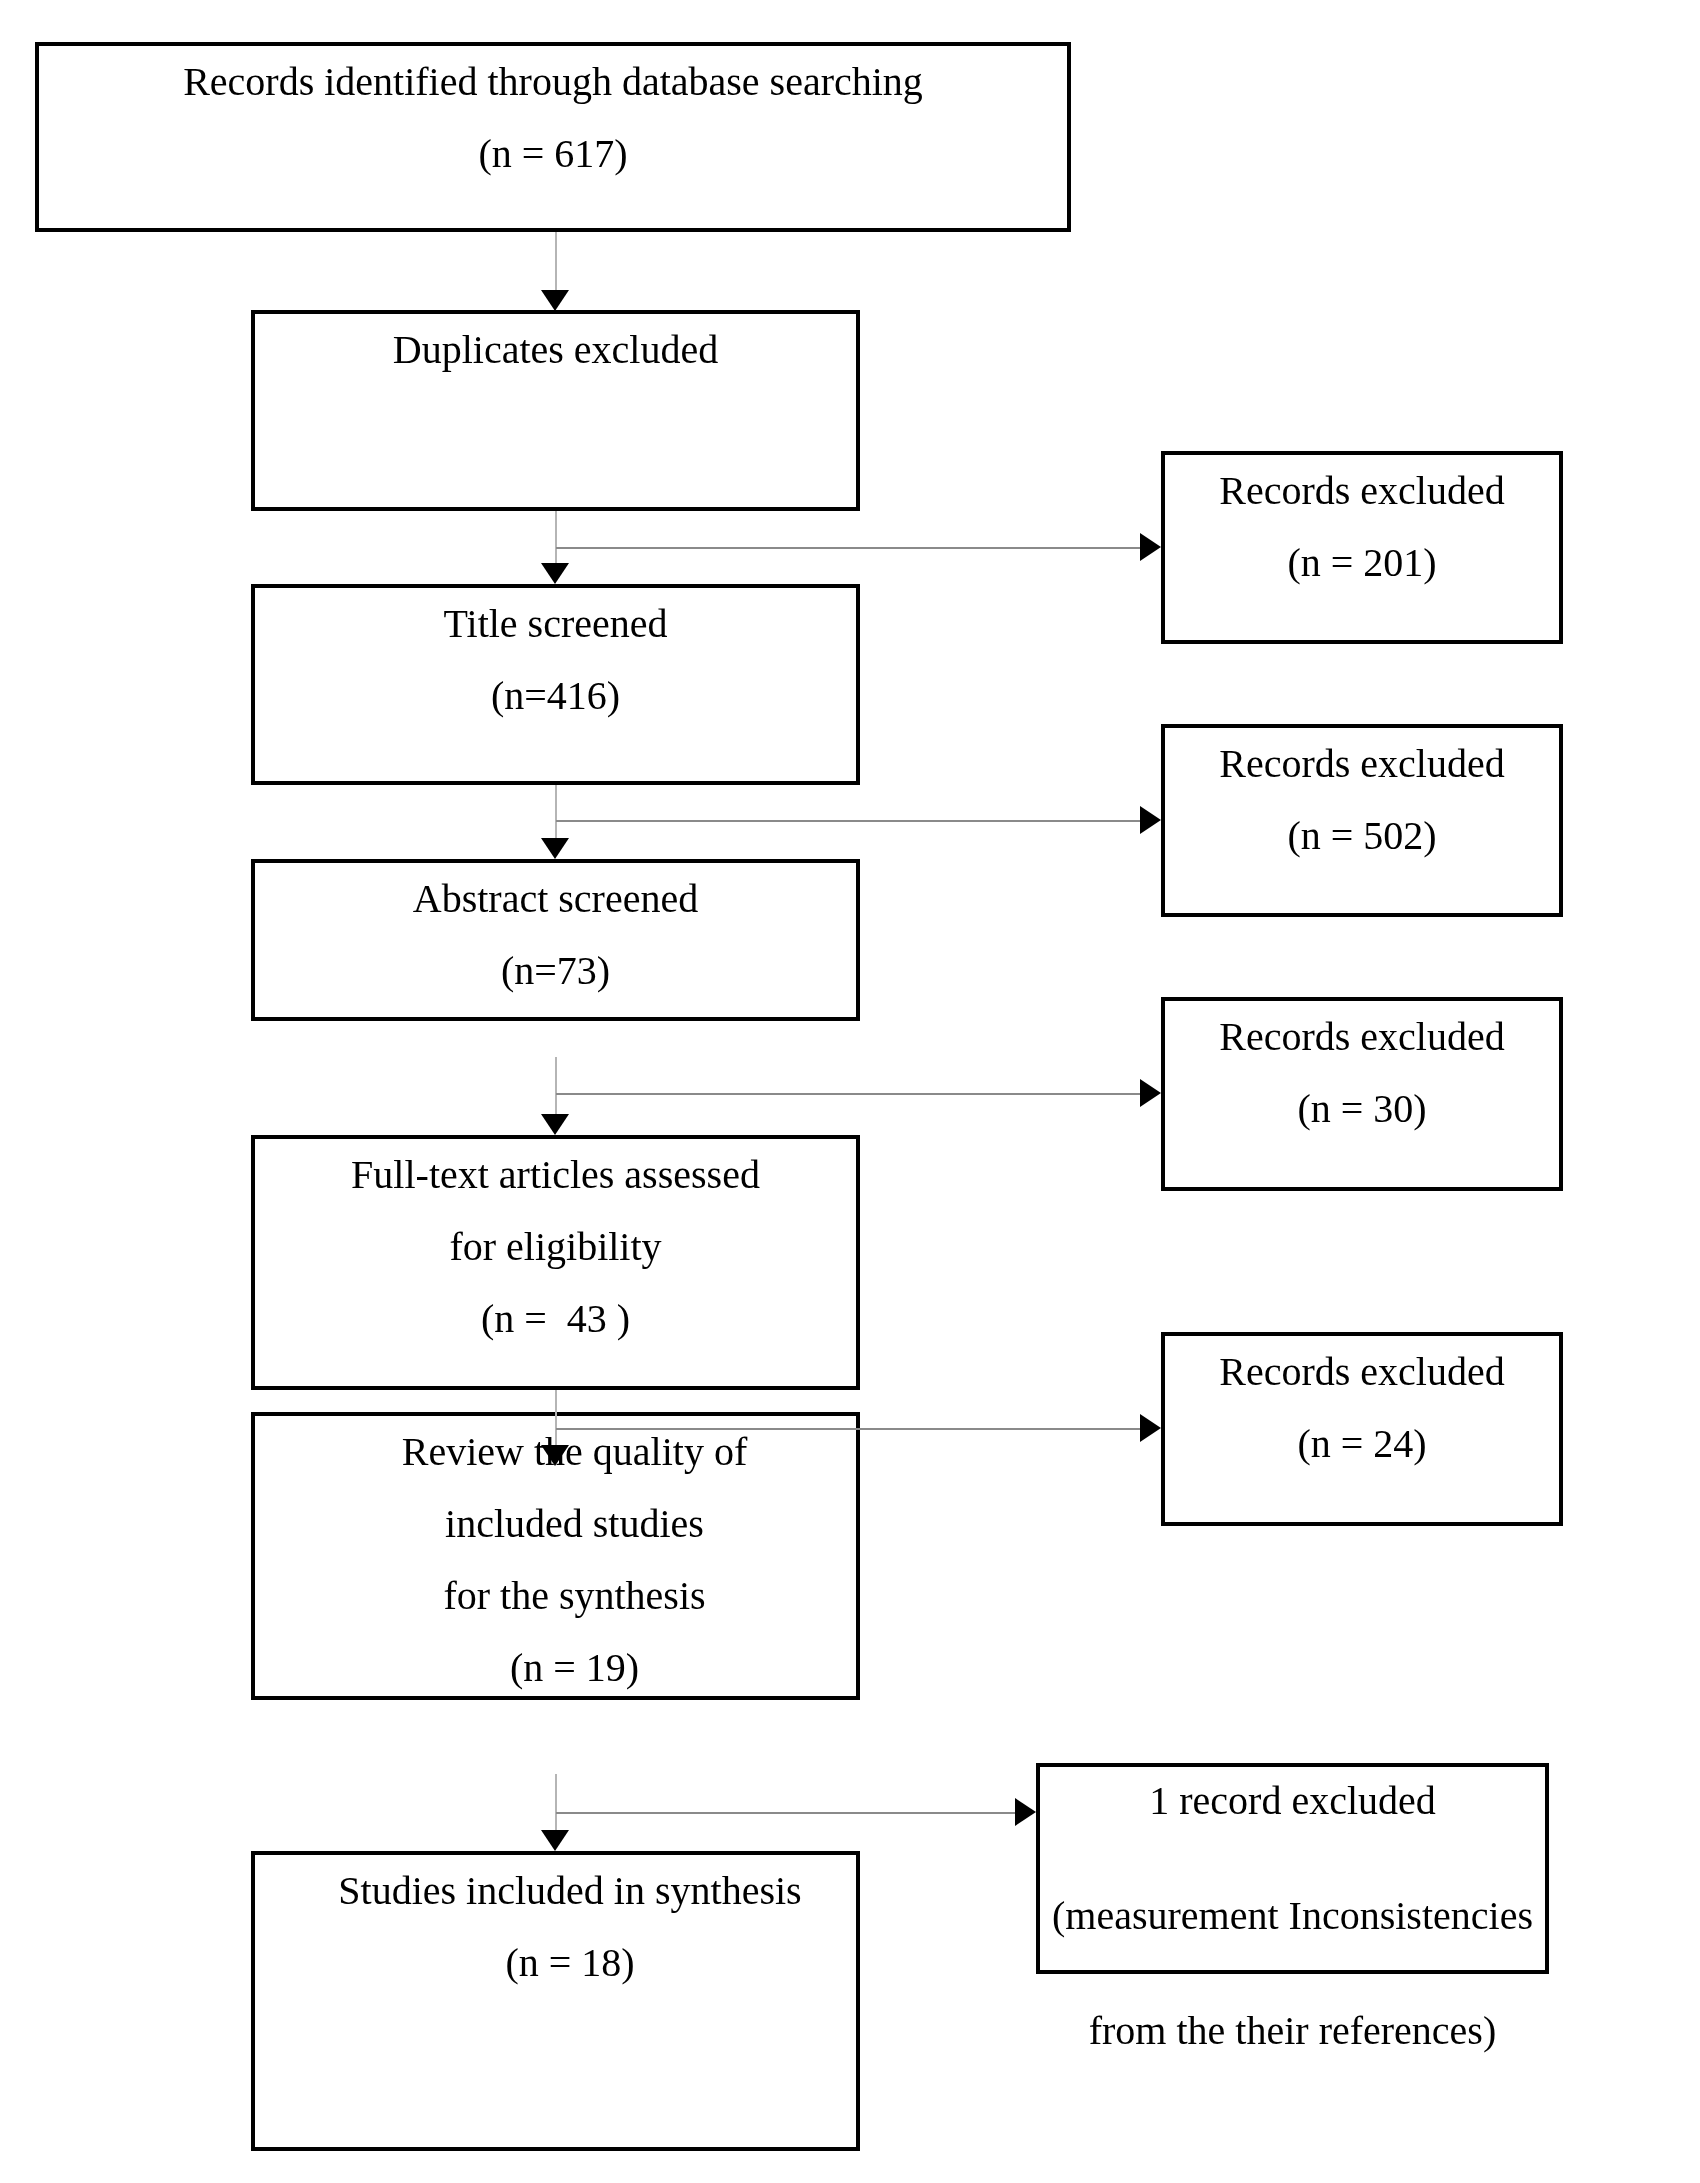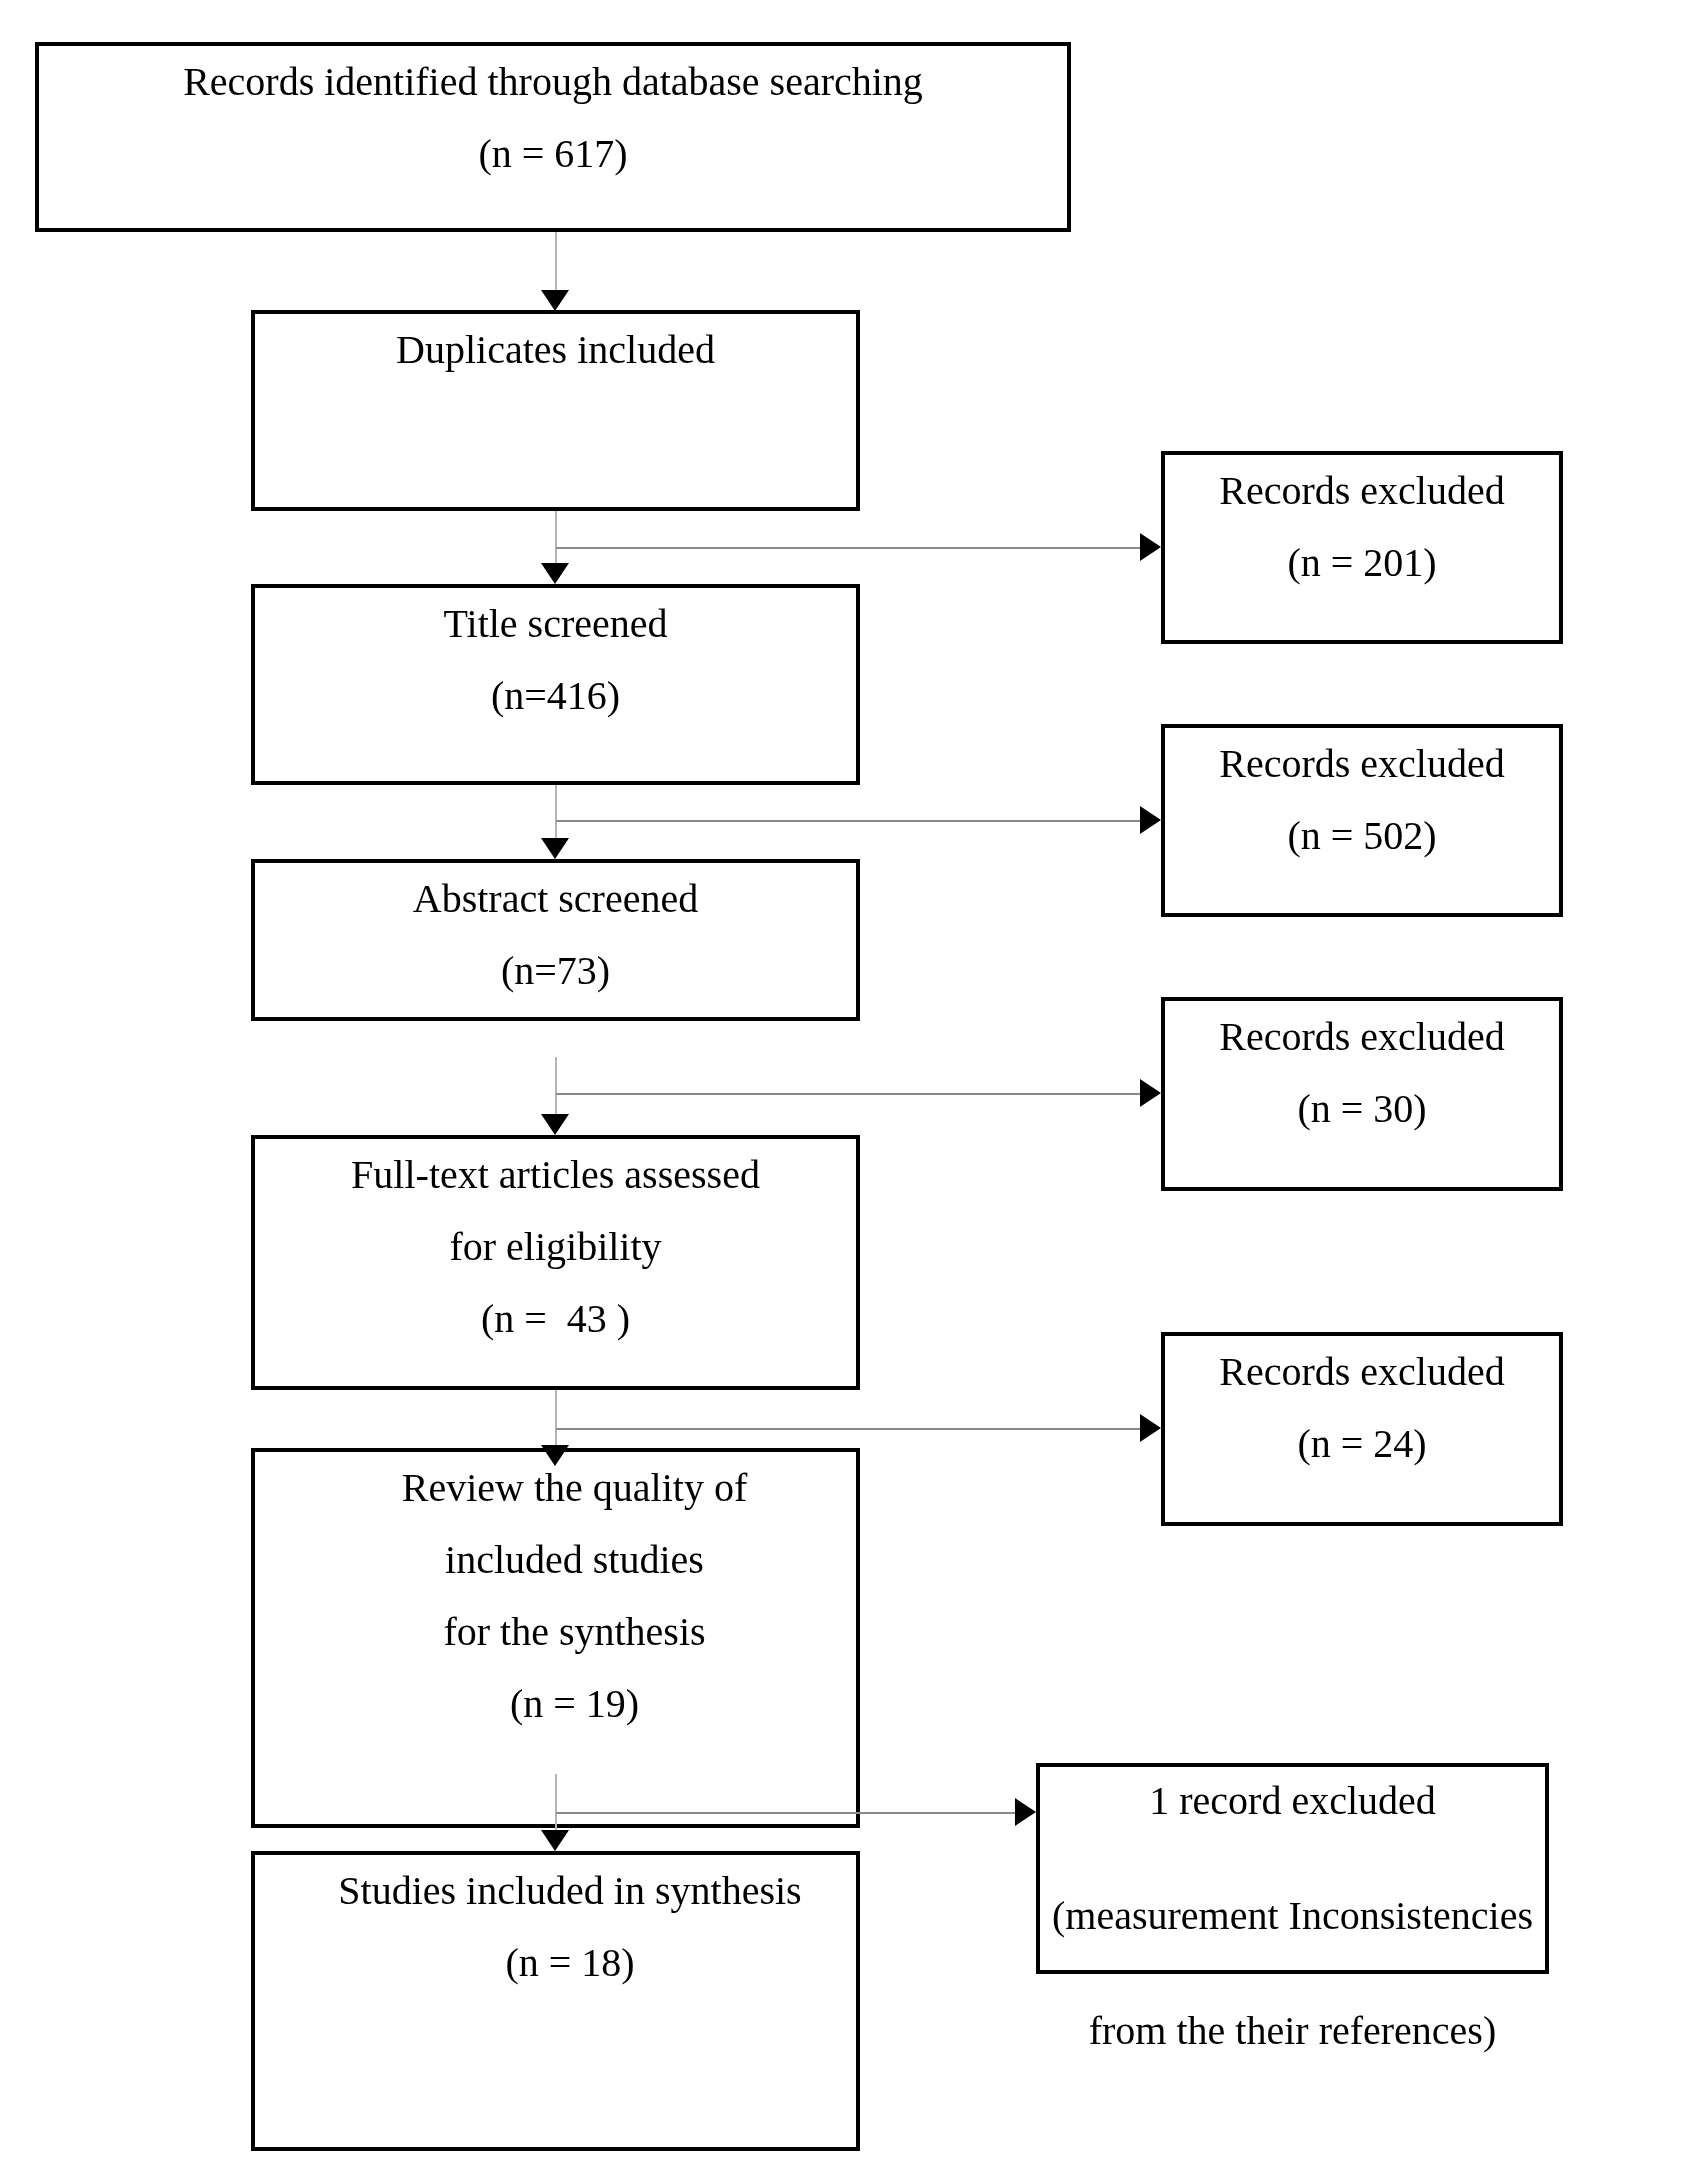--- a/index.html
+++ b/index.html
@@ -67,40 +67,40 @@
 <body>
 
 <div class="canvas">
 
   <div class="box box--top" style="left:35px; top:42px; width:1036px; height:190px;">
     <div class="bline">Records identified through database searching</div>
     <div class="bline">(n = 617)</div>
   </div>
 
   <div class="box" style="left:251px; top:310px; width:609px; height:201px;">
-    <div class="bline">Duplicates included</div>
+    <div class="bline">Duplicates excluded</div>
   </div>
 
   <div class="box" style="left:251px; top:584px; width:609px; height:201px;">
     <div class="bline">Title screened</div>
     <div class="bline">(n=416)</div>
   </div>
 
   <div class="box" style="left:251px; top:859px; width:609px; height:162px;">
     <div class="bline">Abstract screened</div>
     <div class="bline">(n=73)</div>
   </div>
 
   <div class="box" style="left:251px; top:1135px; width:609px; height:255px;">
     <div class="bline">Full-text articles assessed</div>
     <div class="bline">for eligibility</div>
     <div class="bline">(n =  43 )</div>
   </div>
 
-  <div class="box" style="left:251px; top:1448px; width:609px; height:380px;padding-left:38px;">
+  <div class="box" style="left:251px; top:1412px; width:609px; height:288px;padding-left:38px;">
     <div class="bline">Review the quality of</div>
     <div class="bline">included studies</div>
     <div class="bline">for the synthesis</div>
     <div class="bline">(n = 19)</div>
   </div>
 
   <div class="box" style="left:251px; top:1851px; width:609px; height:300px;padding-left:29px;">
     <div class="bline">Studies included in synthesis</div>
     <div class="bline">(n = 18)</div>
   </div>

